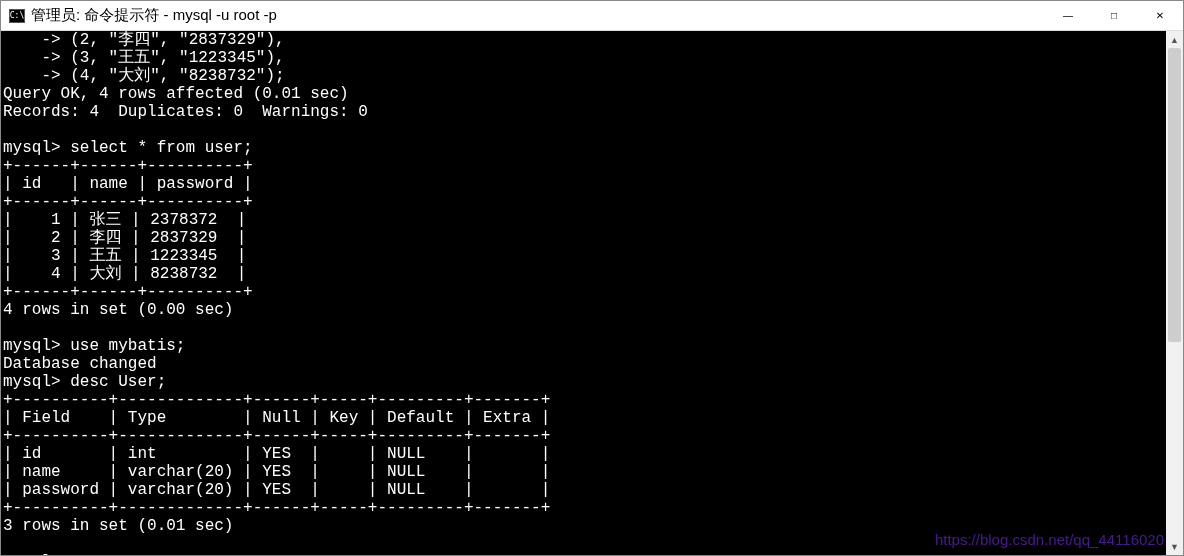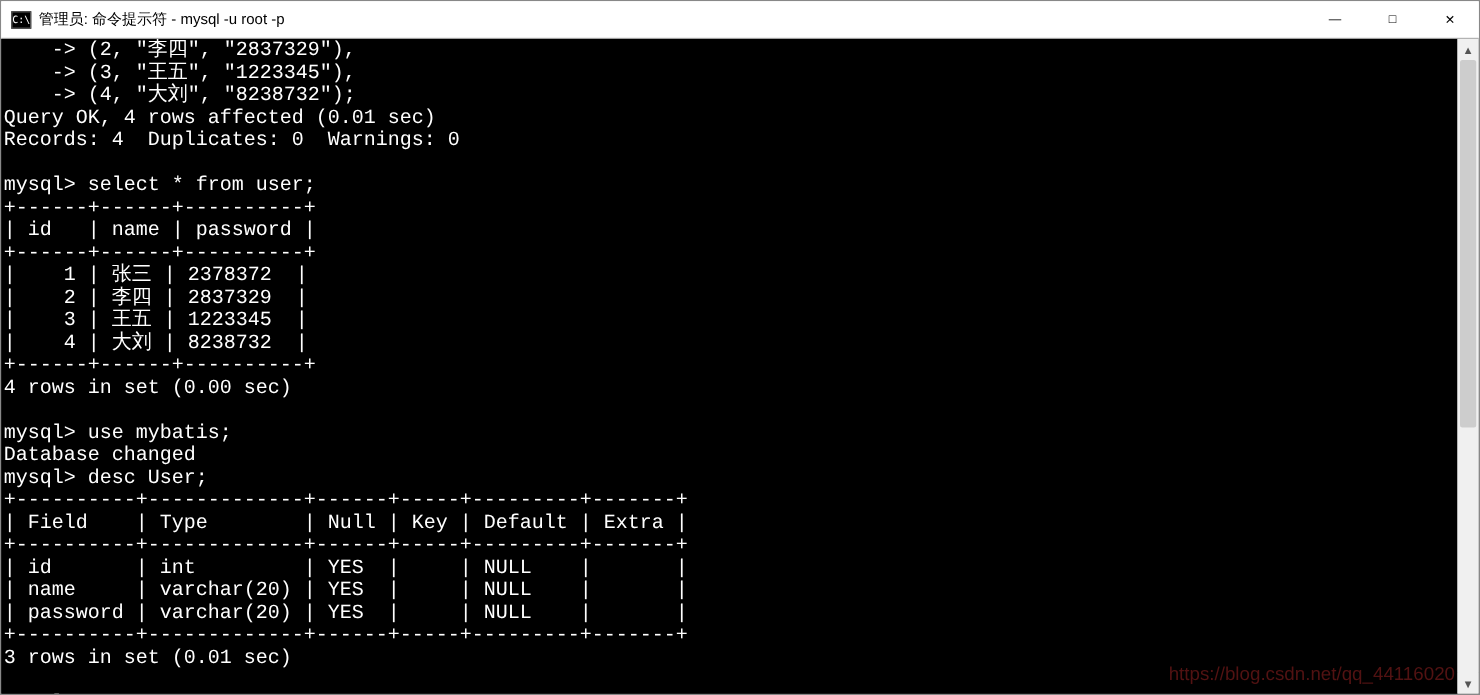--- a/index.html
+++ b/index.html
@@ -37,21 +37,21 @@
     background: #000;
     border: 1px solid #555;
     display: inline-flex;
     align-items: center;
     justify-content: center;
     color: #fff;
     font-size: 8px;
     font-family: monospace;
   }
   .titlebar-text {
-    font-size: 12px;
+    font-size: 15px;
     color: #000;
     flex: 1;
     white-space: nowrap;
   }
   .win-controls {
     display: flex;
     height: 100%;
   }
   .win-btn {
     width: 46px;
@@ -99,21 +99,21 @@
   .sb-track { flex:1; background:#f0f0f0; position:relative; }
   .sb-thumb {
     position:absolute; left:2px; right:2px;
     top:0; height:60%;
     background:#cdcdcd; border-radius:2px;
   }
   .watermark {
     position: absolute;
     right: 20px;
     bottom: 8px;
-    color: #7f1d1d;
+    color: #6d28d9;
     font-size: 15px;
     font-family: Arial, sans-serif;
     opacity: 0.65;
     pointer-events: none;
   }
 </style>
 </head>
 <body>
 
 <div class="window">

